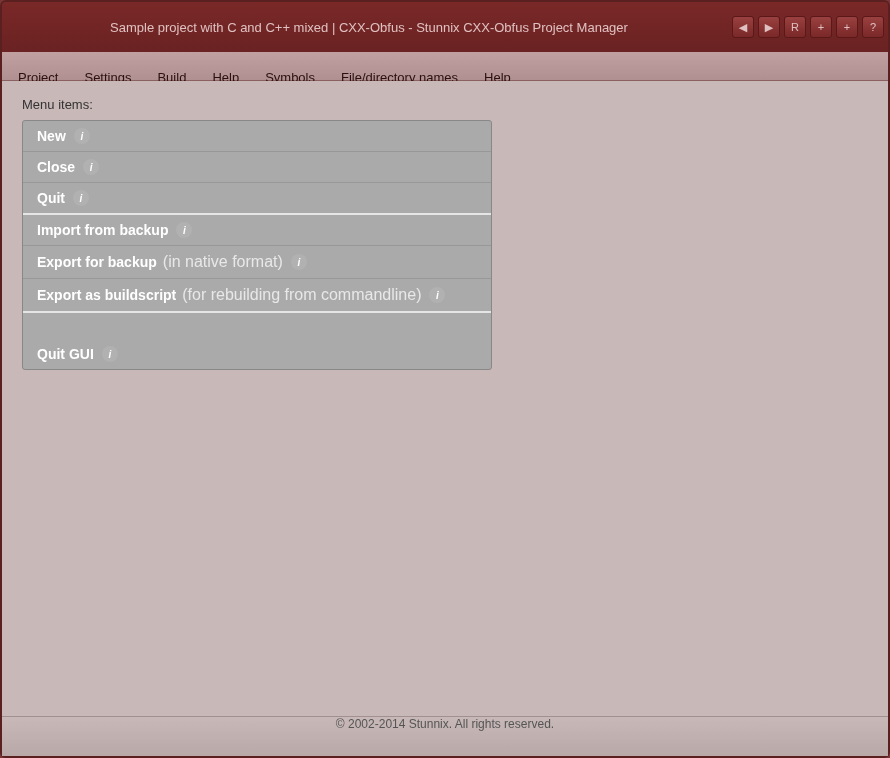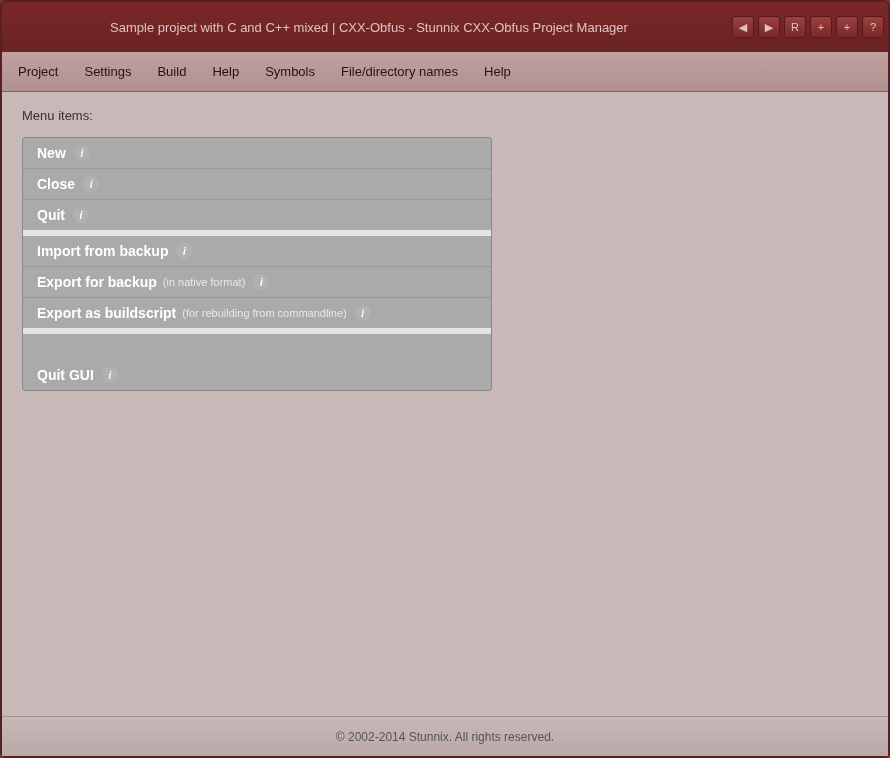--- a/index.html
+++ b/index.html
@@ -54,24 +54,24 @@
       color: #e0c0c0;
       font-size: 11px;
       display: flex;
       align-items: center;
       justify-content: center;
       cursor: pointer;
     }
 
     #menu-bar {
       background: linear-gradient(180deg, #c0a0a0 0%, #b09090 100%);
-      height: 40px;
-      display: flex;
-      align-items: flex-end;
-      padding: 8px 4px;
+      height: 26px;
+      display: flex;
+      align-items: flex-start;
+      padding: 14px 4px;
       gap: 2px;
       border-bottom: 1px solid #8a6060;
     }
 
     .menu-item {
       padding: 4px 12px;
       color: #2a1010;
       font-size: 13px;
       cursor: pointer;
       border-radius: 3px;
@@ -80,33 +80,33 @@
     #main-content {
       flex: 1;
       background: #c8b8b8;
       padding: 16px 20px;
       overflow: auto;
     }
 
     #menu-items-label {
       font-size: 13px;
       color: #333;
-      margin-bottom: 14px;
+      margin-bottom: 8px;
     }
 
     #menu-list {
       width: 470px;
       background: #aaaaaa;
       border: 1px solid #888;
       border-radius: 3px;
       overflow: hidden;
     }
 
     .menu-group {
-      border-bottom: 6px solid #e5e5e5;
+      border-bottom: 2px solid #e5e5e5;
     }
 
     .menu-group:last-child { border-bottom: none; margin-top: 26px; }
 
     .menu-row {
       display: flex;
       align-items: center;
       padding: 7px 14px;
       color: white;
       font-size: 14px;
@@ -128,31 +128,30 @@
       font-size: 10px;
       font-weight: bold;
       color: white;
       margin-left: 8px;
       flex-shrink: 0;
       cursor: pointer;
       font-style: italic;
     }
 
     .sub-label {
-      font-size: 11px;
+      font-size: 16px;
       font-weight: normal;
       color: #e8e8e8;
       margin-left: 6px;
     }
 
     #footer {
       height: 40px;
       background: linear-gradient(180deg, #c8b8b8 0%, #b8a8a8 100%);
       display: flex;
-      align-items: center;
       justify-content: center;
       border-top: 1px solid #a09090;
     }
 
     #footer-text {
       font-size: 12px;
       color: #555;
     }
   </style>
 </head>

